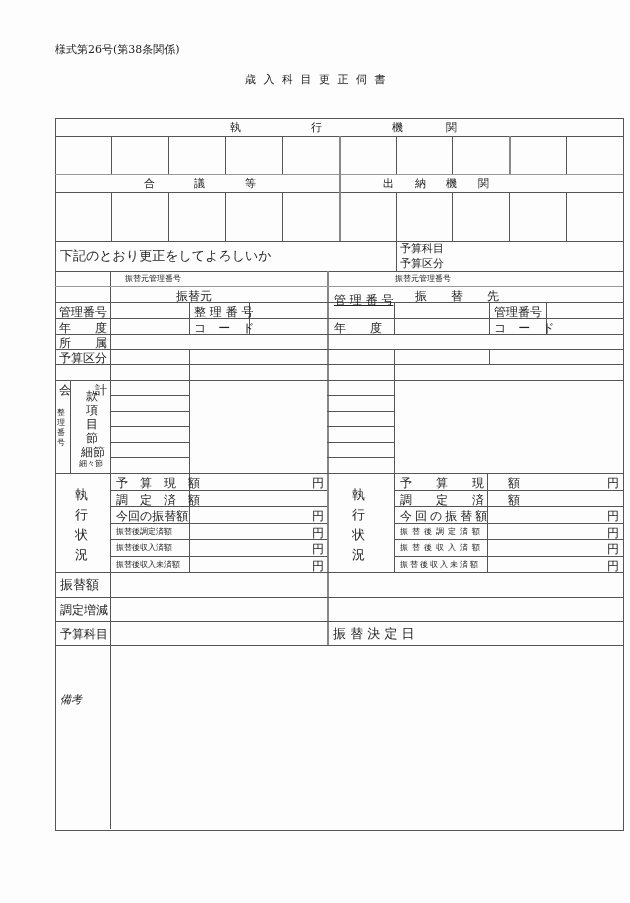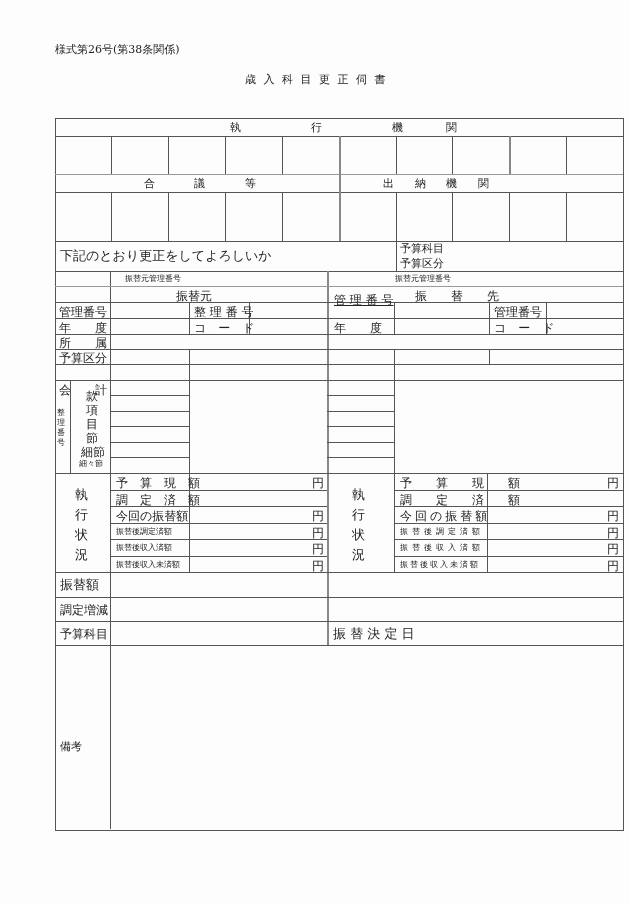--- a/index.html
+++ b/index.html
@@ -270,16 +270,16 @@
 <div class="abs" style="left:329px;top:598px;width:293px;height:23px;"></div>
 <div class="hl" style="left:55px;top:621px;width:568px;"></div>
 
 <div class="t sm" style="left:60px;top:628px;">予算科目</div>
 <div class="abs" style="left:111px;top:622px;width:216px;height:23px;"></div>
 <div class="t lg" style="left:333px;top:627px;">振 替 決 定 日</div>
 <div class="abs" style="left:430px;top:622px;width:192px;height:23px;"></div>
 <div class="hl" style="left:55px;top:645px;width:568px;"></div>
 
 <div class="vl" style="left:110px;top:645px;height:184px;"></div>
-<div class="t md" style="left:60px;top:741px;">備考</div>
+<div class="t md" style="left:60px;top:694px;font-style:italic;">備考</div>
 <div class="abs" style="left:111px;top:646px;width:511px;height:183px;"></div>
 
 </div>
 
 </body></html>

